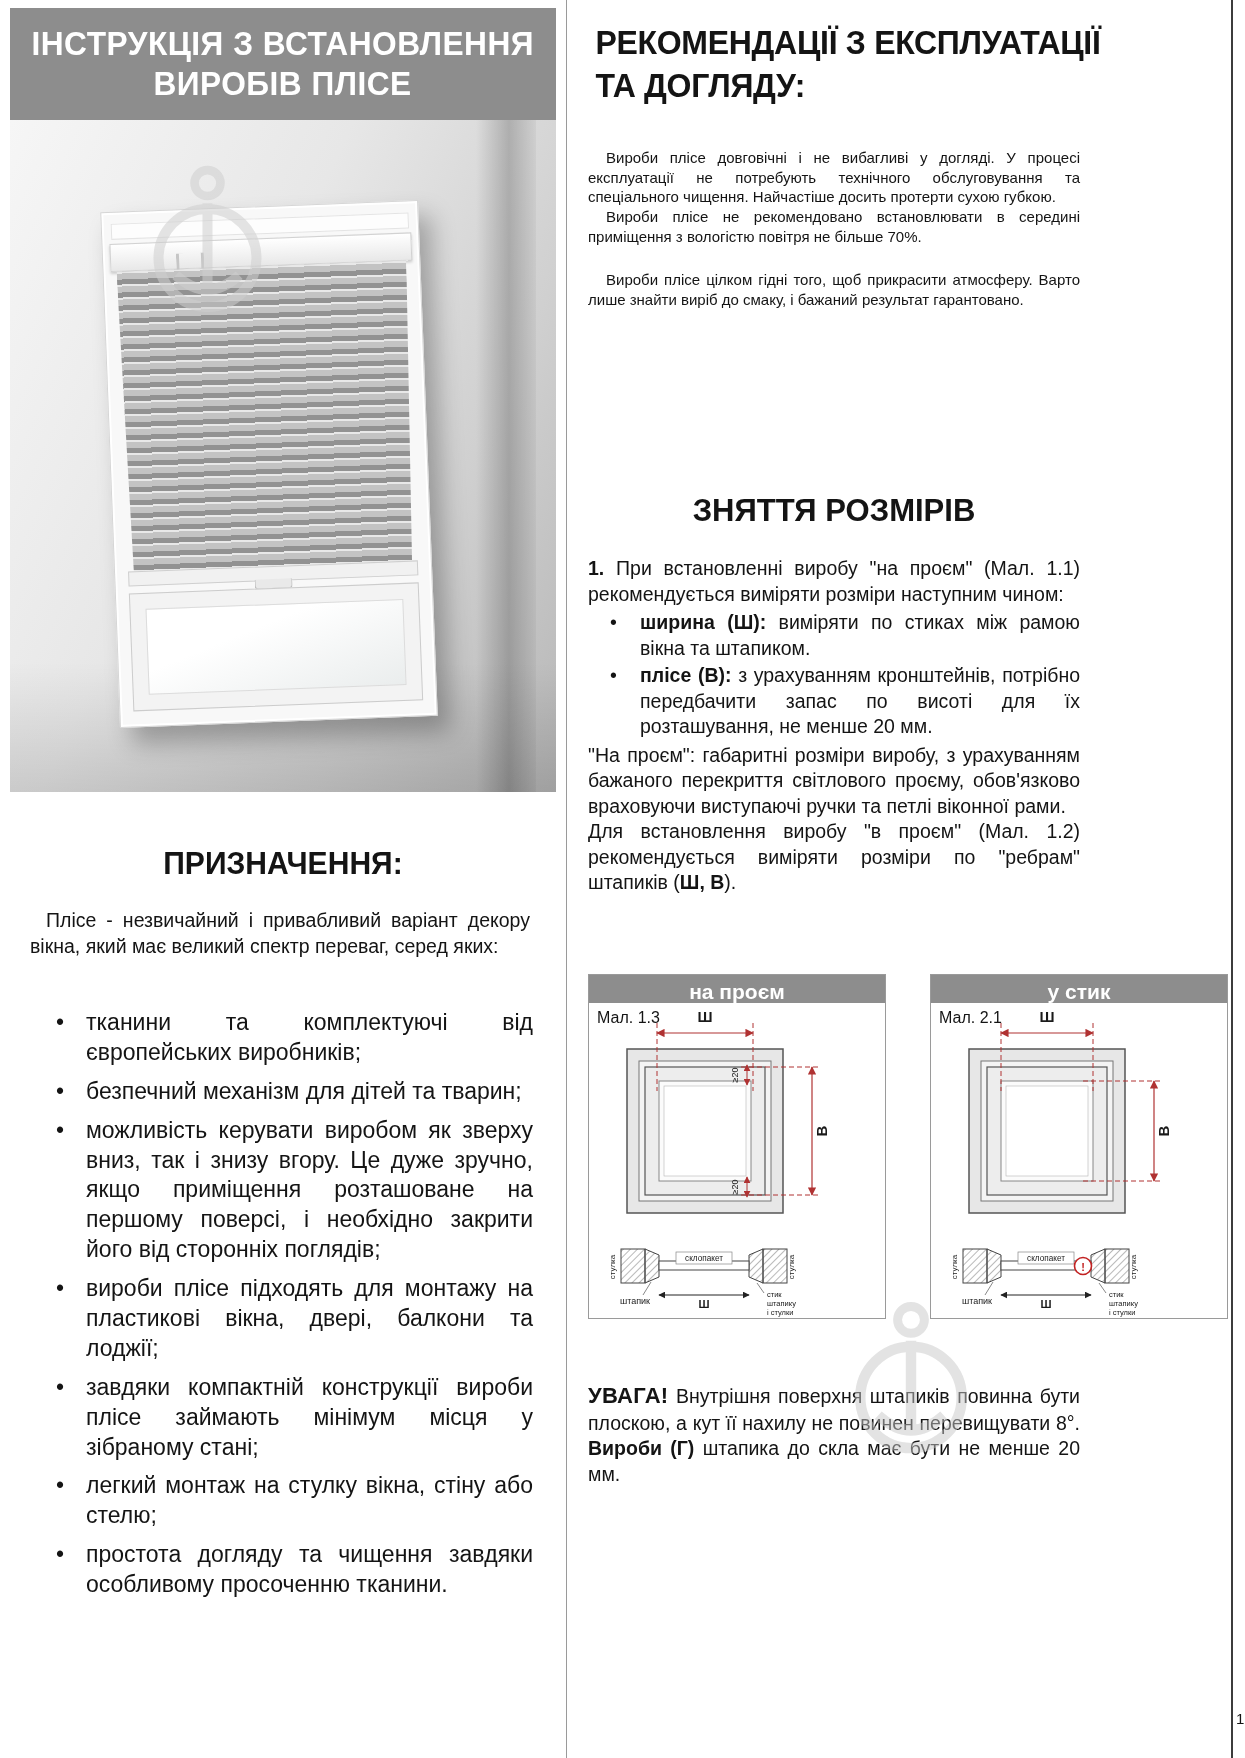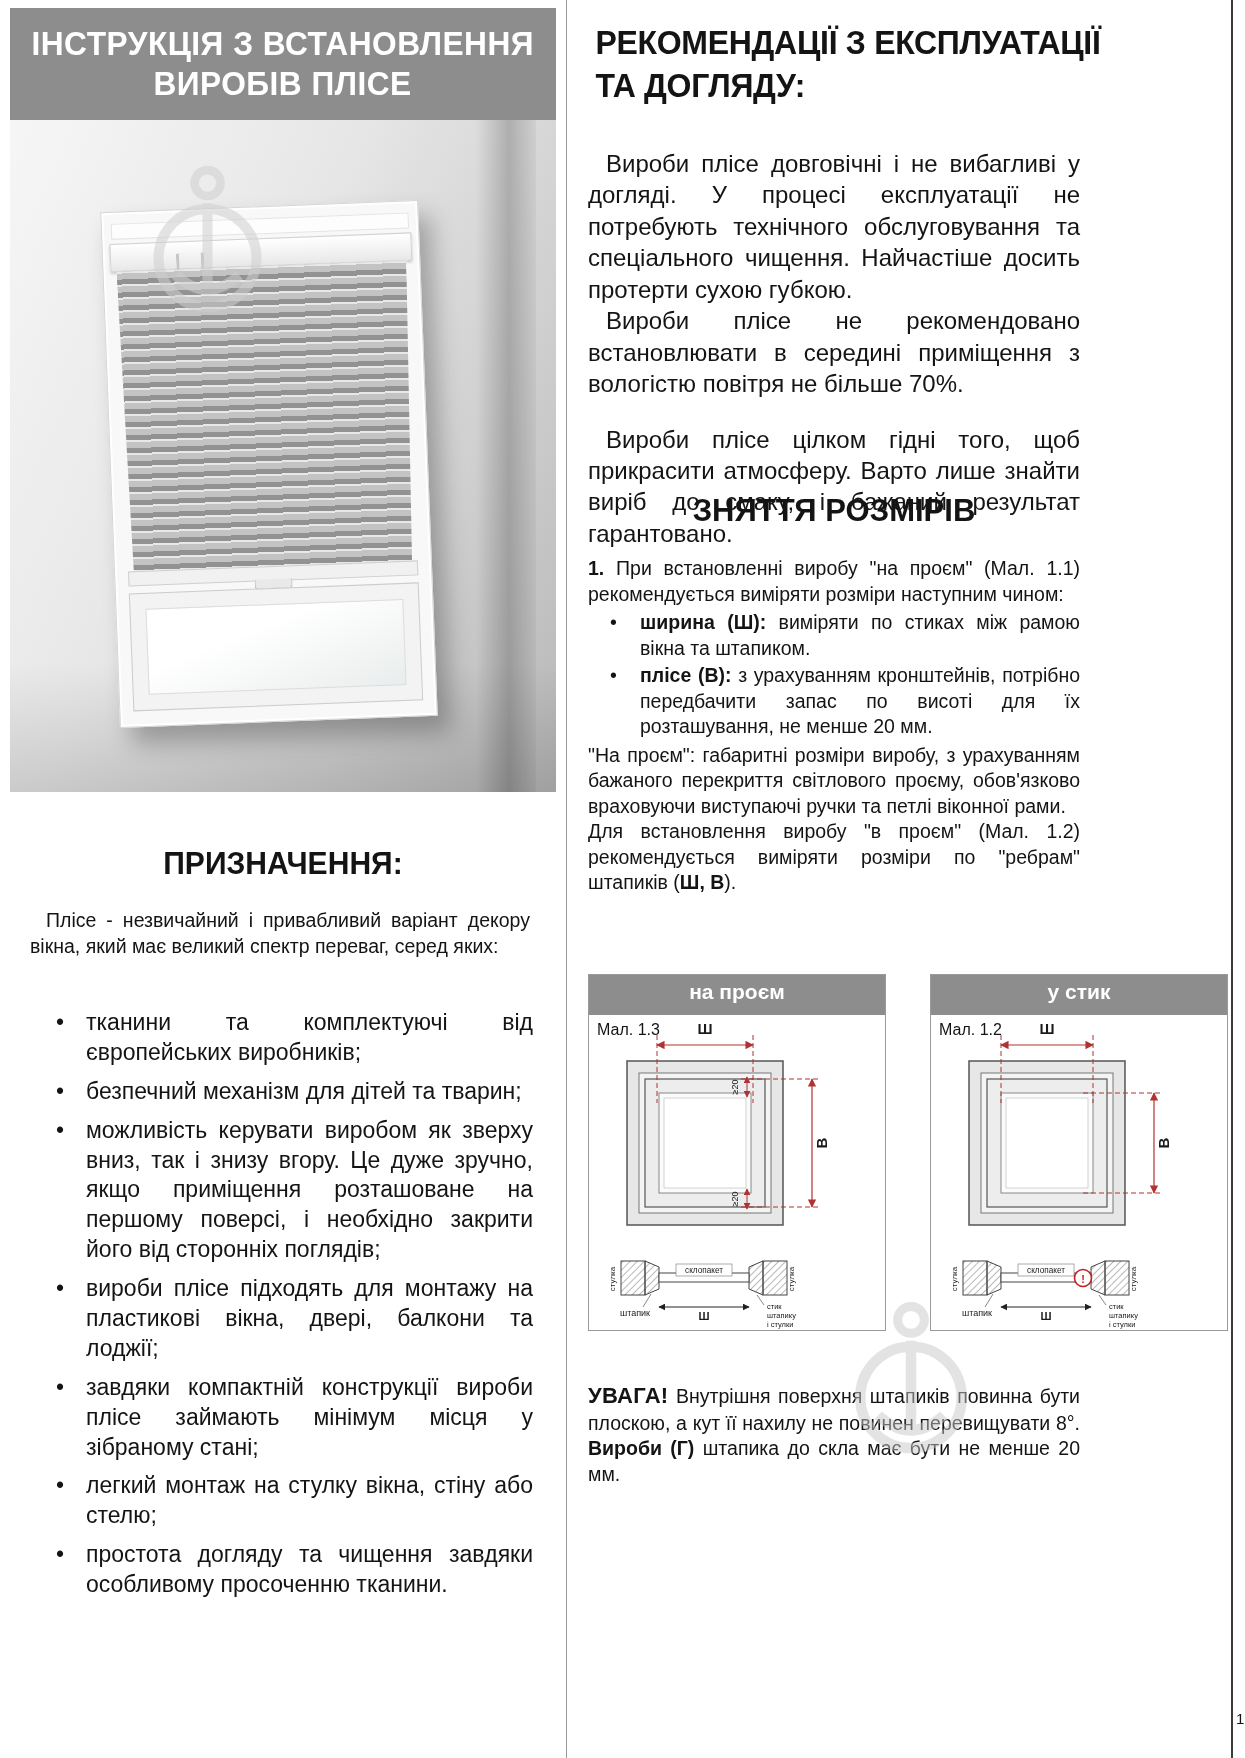--- a/index.html
+++ b/index.html
@@ -46,35 +46,35 @@
   .purpose-intro{position:absolute;left:30px;top:908px;width:500px;font-size:19.5px;line-height:1.33;
       text-align:justify;text-indent:16px;}
   .left-list{position:absolute;left:30px;top:1008px;width:503px;list-style:none;margin:0;padding:0;
       font-size:23px;line-height:1.3;}
   .left-list li{position:relative;padding-left:56px;text-align:justify;margin-bottom:9px;}
   .left-list li::before{content:"•";position:absolute;left:26px;top:0;}
 
   
   .care-title{position:absolute;left:588px;top:22px;width:492px;text-align:left;margin:0;font-weight:bold;}
   .care-title .line{font-size:33px;line-height:1.3;letter-spacing:-.3px;transform:scaleX(.97);white-space:nowrap;}
-  .care-text{position:absolute;left:588px;top:148px;width:492px;font-size:24px;line-height:1.31;}
+  .care-text{position:absolute;left:588px;top:148px;width:492px;font-size:15px;line-height:1.31;}
   .care-text p{text-align:justify;text-indent:18px;}
   .care-text p.gap{margin-top:24px;}
 
   .measure-title{position:absolute;left:588px;top:492px;width:492px;text-align:center;margin:0;
       font-size:32px;font-weight:bold;transform:scaleX(.97);}
   .measure-text{position:absolute;left:588px;top:556px;width:492px;font-size:19.5px;line-height:1.31;}
   .measure-text p{text-align:justify;}
   .measure-text ul{list-style:none;margin:3px 0;padding:0;}
   .measure-text li{position:relative;padding-left:52px;text-align:justify;margin:2px 0;}
   .measure-text li::before{content:"•";position:absolute;left:22px;top:0;}
 
   .diagrams{position:absolute;left:588px;top:974px;width:640px;display:flex;gap:44px;}
   .panel{width:298px;border:1px solid #9a9a9a;background:#fff;}
-  .panel-header{height:40px;background:#8d8d8d;color:#fff;font-weight:bold;font-size:21px;
+  .panel-header{height:28px;background:#8d8d8d;color:#fff;font-weight:bold;font-size:21px;
       text-align:center;line-height:33px;}
   .panel-body{position:relative;height:315px;background:#fff;}
   .fig-label{position:absolute;top:6px;left:8px;font-size:16px;}
   .diagram-svg{position:absolute;left:2px;top:2px;}
   .diagram-svg text{fill:#1a1a1a;font-family:"Liberation Sans",sans-serif;}
 
   .attention{position:absolute;left:588px;top:1382px;width:492px;font-size:19.5px;line-height:1.31;text-align:justify;}
   .uvaga{font-size:22px;letter-spacing:.3px;font-weight:bold;}
 
   .watermark{position:absolute;pointer-events:none;}
@@ -211,21 +211,21 @@
           <text x="176" y="292" font-size="7.5">стик</text>
           <text x="176" y="301" font-size="7.5">штапику</text>
           <text x="176" y="310" font-size="7.5">і стулки</text>
         </svg>
       </div>
     </div>
 
     <div class="panel">
       <div class="panel-header">у стик</div>
       <div class="panel-body">
-        <div class="fig-label">Мал. 1.2</div>
+        <div class="fig-label">Мал. 2.1</div>
         <svg class="diagram-svg" width="294" height="312" viewBox="0 0 294 312">
           <defs>
             <pattern id="hatch2" width="5" height="5" patternUnits="userSpaceOnUse" patternTransform="rotate(45)">
               <line x1="0" y1="0" x2="0" y2="5" stroke="#8a8a8a" stroke-width="1.2"></line>
             </pattern>
             <marker id="arrR2" viewBox="0 0 10 10" refX="9" refY="5" markerWidth="7" markerHeight="7" orient="auto-start-reverse">
               <path d="M0,0 L10,5 L0,10 z" fill="#b03232"></path>
             </marker>
             <marker id="arrK2" viewBox="0 0 10 10" refX="9" refY="5" markerWidth="7" markerHeight="7" orient="auto-start-reverse">
               <path d="M0,0 L10,5 L0,10 z" fill="#222222"></path>

